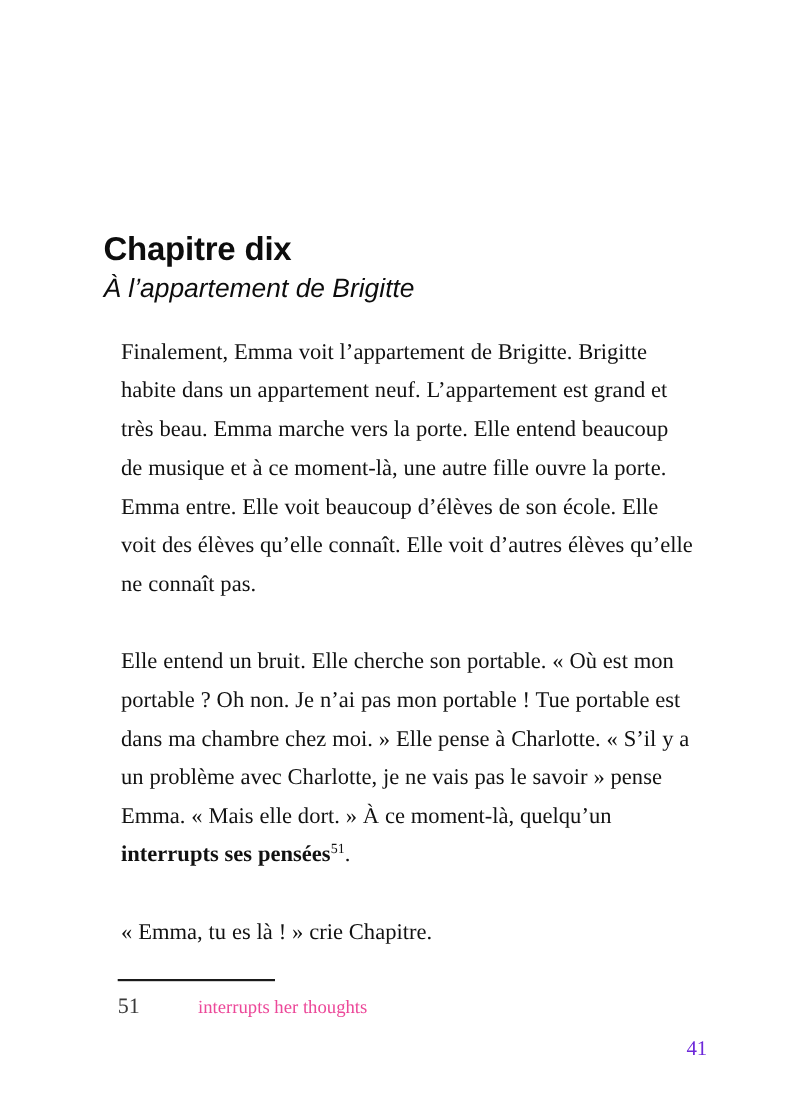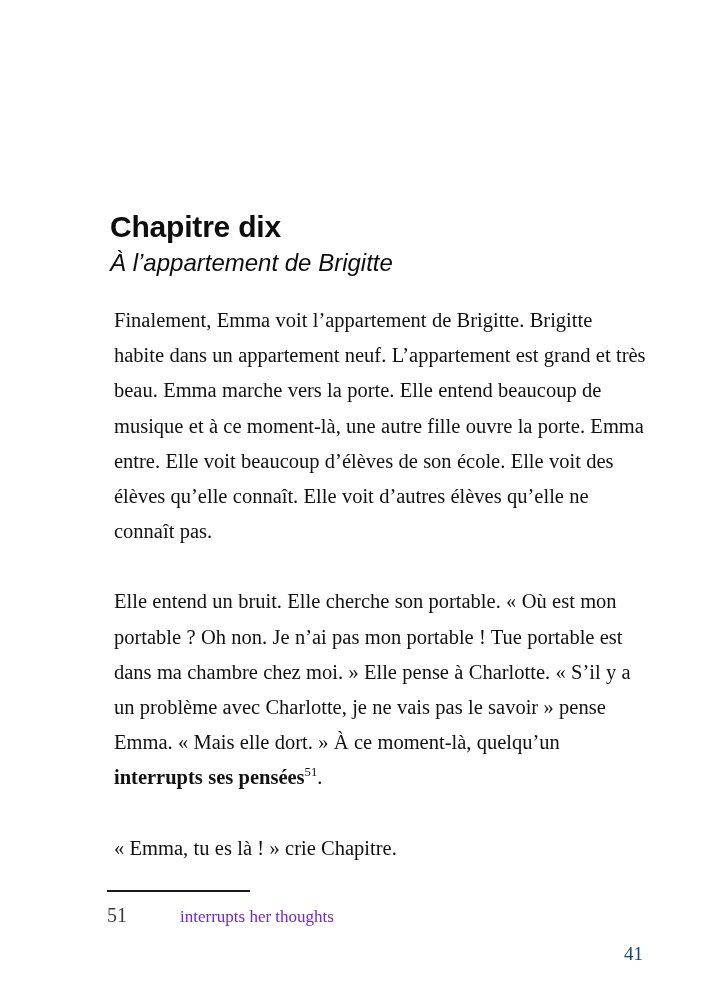--- a/index.html
+++ b/index.html
@@ -13,21 +13,21 @@
     position: relative;
     width: 714px;
     height: 1000px;
     background: #ffffff;
     overflow: hidden;
     box-sizing: border-box;
   }
 
   .content {
     position: absolute;
-    left: 110px;
+    left: 94px;
     top: 0;
     width: 536px;
   }
 
   
   .chapter-title {
     font-family: "Liberation Sans", sans-serif;
     font-weight: bold;
     font-size: 30px;
     line-height: 34px;
@@ -51,21 +51,21 @@
   
   .body-block {
     padding-top: 26px;
   }
 
   .para {
     font-family: "Liberation Serif", "DejaVu Serif", serif;
     font-size: 20.5px;
     line-height: 35.2px;
     color: #111111;
-    margin: 0 0 35px 4px;
+    margin: 0 0 35px 16px;
     text-align: left;
     word-spacing: 0.2px;
   }
 
   .para:last-child {
     margin-bottom: 0;
   }
 
   .para b,
   .para .bold {
@@ -105,34 +105,34 @@
     font-size: 20px;
     line-height: 22px;
     width: 73px;
     flex: 0 0 73px;
     color: #3a3a3a;
   }
 
   .footnote-text {
     font-size: 17px;
     line-height: 22px;
-    color: #6d28d9;
+    color: #ec4899;
   }
 
   
   .page-number {
     position: absolute;
     left: 107px;
     top: 943px;
     width: 536px;
     text-align: right;
     font-family: "Liberation Serif", "DejaVu Serif", serif;
     font-size: 19px;
     line-height: 22px;
-    color: #0c4a6e;
+    color: #6d28d9;
   }
 </style>
 </head>
 <body>
 
 <div class="page">
 
   <div class="content">
 
     <h1 class="chapter-title">Chapitre dix</h1>

